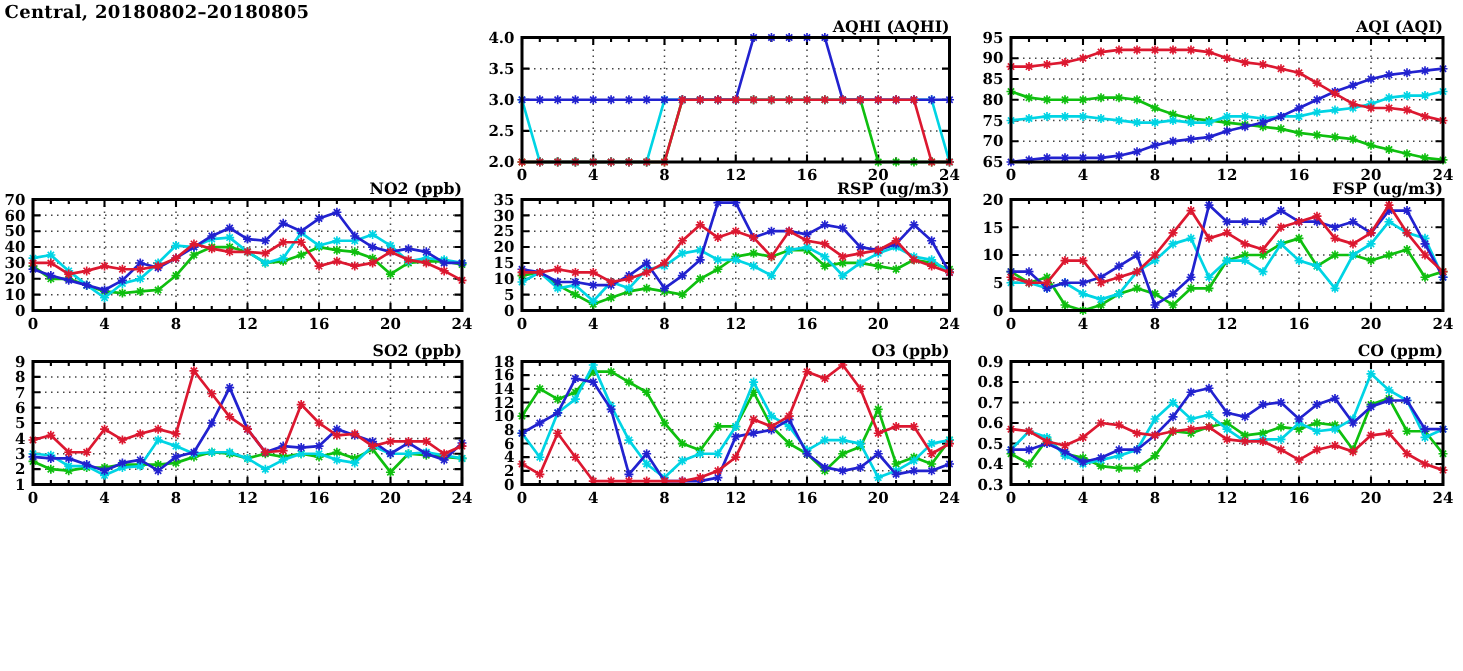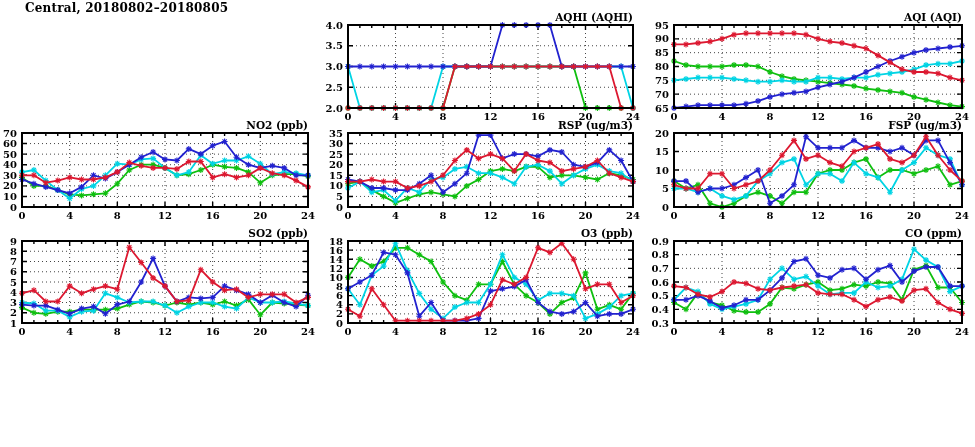--- a/index.html
+++ b/index.html
@@ -1,17 +1,17 @@
 <!DOCTYPE html>
 <html><head>
 <meta charset="utf-8">
 <style>
   html,body{margin:0;padding:0;background:#fff;}
   body{width:975px;height:447px;position:relative;font-family:"DejaVu Serif",serif;overflow:hidden;}
-  .page-title{position:absolute;left:3px;top:1px;font-size:12px;font-weight:bold;color:#000;letter-spacing:.2px;margin-left:22px;}
+  .page-title{position:absolute;left:3px;top:1px;font-size:12px;font-weight:bold;color:#000;letter-spacing:.2px;}
   #plot-svg{position:absolute;left:0;top:0;}
   text{font-family:"DejaVu Serif",serif;font-weight:bold;fill:#000;}
 </style>
 </head>
 <body>
 
 <div class="page-title">Central, 20180802–20180805</div>
 <svg id="plot-svg" width="975" height="447" viewBox="0 0 975 447">
     <g>
       <line x1="348" y1="87.25" x2="633" y2="87.25" stroke="#444" stroke-width="1" stroke-dasharray="1,3"></line>

